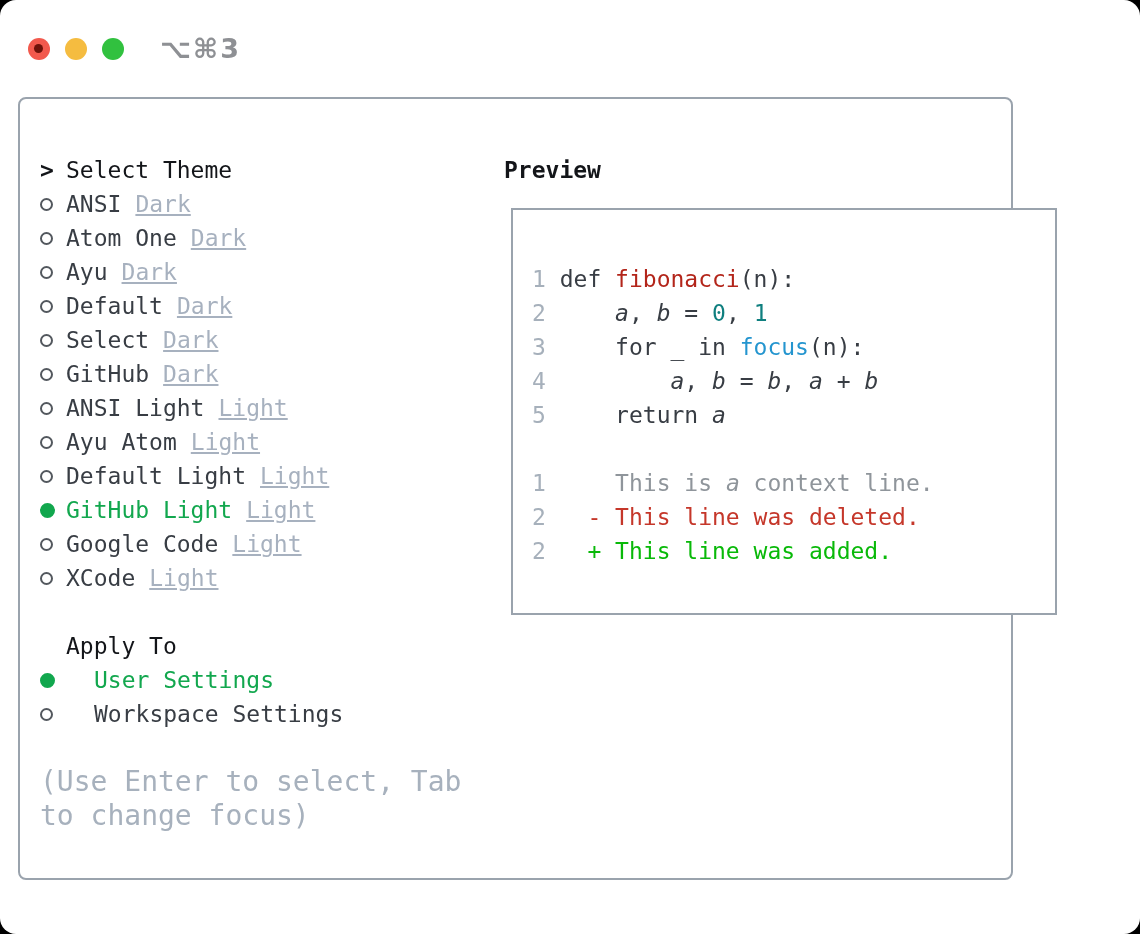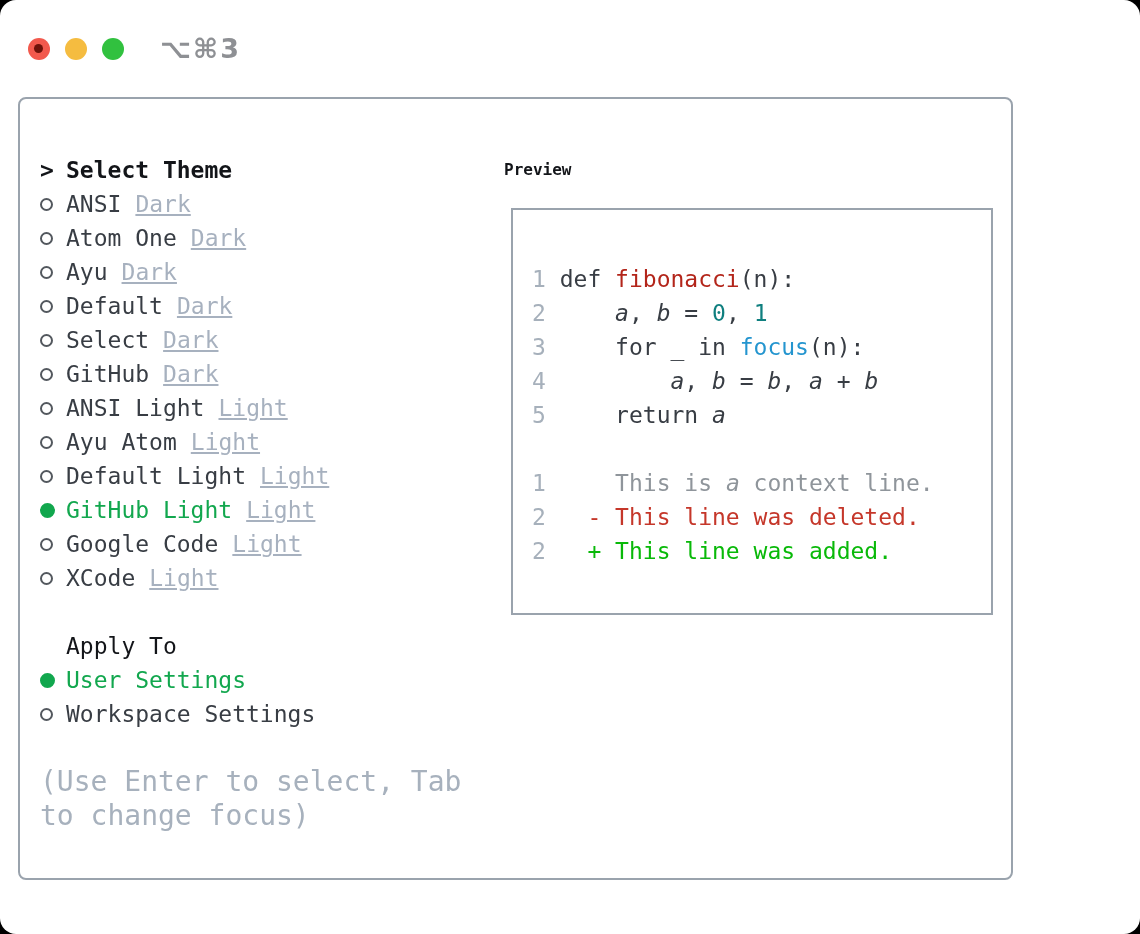--- a/index.html
+++ b/index.html
@@ -30,36 +30,36 @@
   
   .content-box{
     margin-left:18px;width:995px;height:783px;box-sizing:border-box;
     border:2px solid var(--border-gray);border-radius:8px;
     display:flex;padding:54px 24px 0 20px;
   }
   .left-col{width:464px;flex:none;}
   .row{display:flex;align-items:center;height:34px;font-size:23px;white-space:pre;}
   .marker{width:26px;flex:none;display:flex;align-items:center;}
   .header-marker{font-weight:bold;color:#131519;font-size:23px;}
-  .header-label{font-weight:bold;color:#131519;}
+  .header-label{font-weight:normal;color:#131519;}
   .bullet{width:13px;height:13px;border:2px solid #53585e;border-radius:50%;box-sizing:border-box;}
   .bullet.filled{width:15px;height:15px;background:var(--selected-green);border-color:var(--selected-green);}
   .theme-name{color:#383d44;}
   .theme-row.selected .theme-name{color:var(--selected-green);}
   .variant{color:#a7b1bf;margin-left:14px;text-decoration:underline;}
   .apply-section{margin-top:34px;}
   .apply-label{color:#131519;}
-  .apply-row .opt-label{color:#383d44;}
+  .apply-row .opt-label{color:#383d44;margin-left:28px;}
   .apply-row.selected .opt-label{color:var(--selected-green);}
   .hint{margin-top:34px;width:436px;color:var(--muted-gray);font-size:28px;line-height:34px;}
   
   .right-col{flex:1;}
-  .preview-label{font-size:16px;line-height:34px;font-weight:bold;color:#131519;}
+  .preview-label{font-size:23px;line-height:34px;font-weight:bold;color:#131519;}
   .preview-box{
-    margin-top:21px;margin-left:7px;width:482px;box-sizing:border-box;
+    margin-top:21px;margin-left:7px;width:546px;box-sizing:border-box;
     border:2px solid var(--border-gray);
     padding:52px 18px 45px 19px;background:#ffffff;
   }
   .code-line{white-space:pre;font-size:23px;line-height:34px;}
   .seg.ln{color:#a6b0bb;}
   .seg.t{color:#383d44;}
   .seg.fn{color:var(--function-red);}
   .seg.bi{color:var(--builtin-blue);}
   .seg.nm{color:var(--number-teal);}
   .seg.v{color:#383d44;font-style:italic;}

